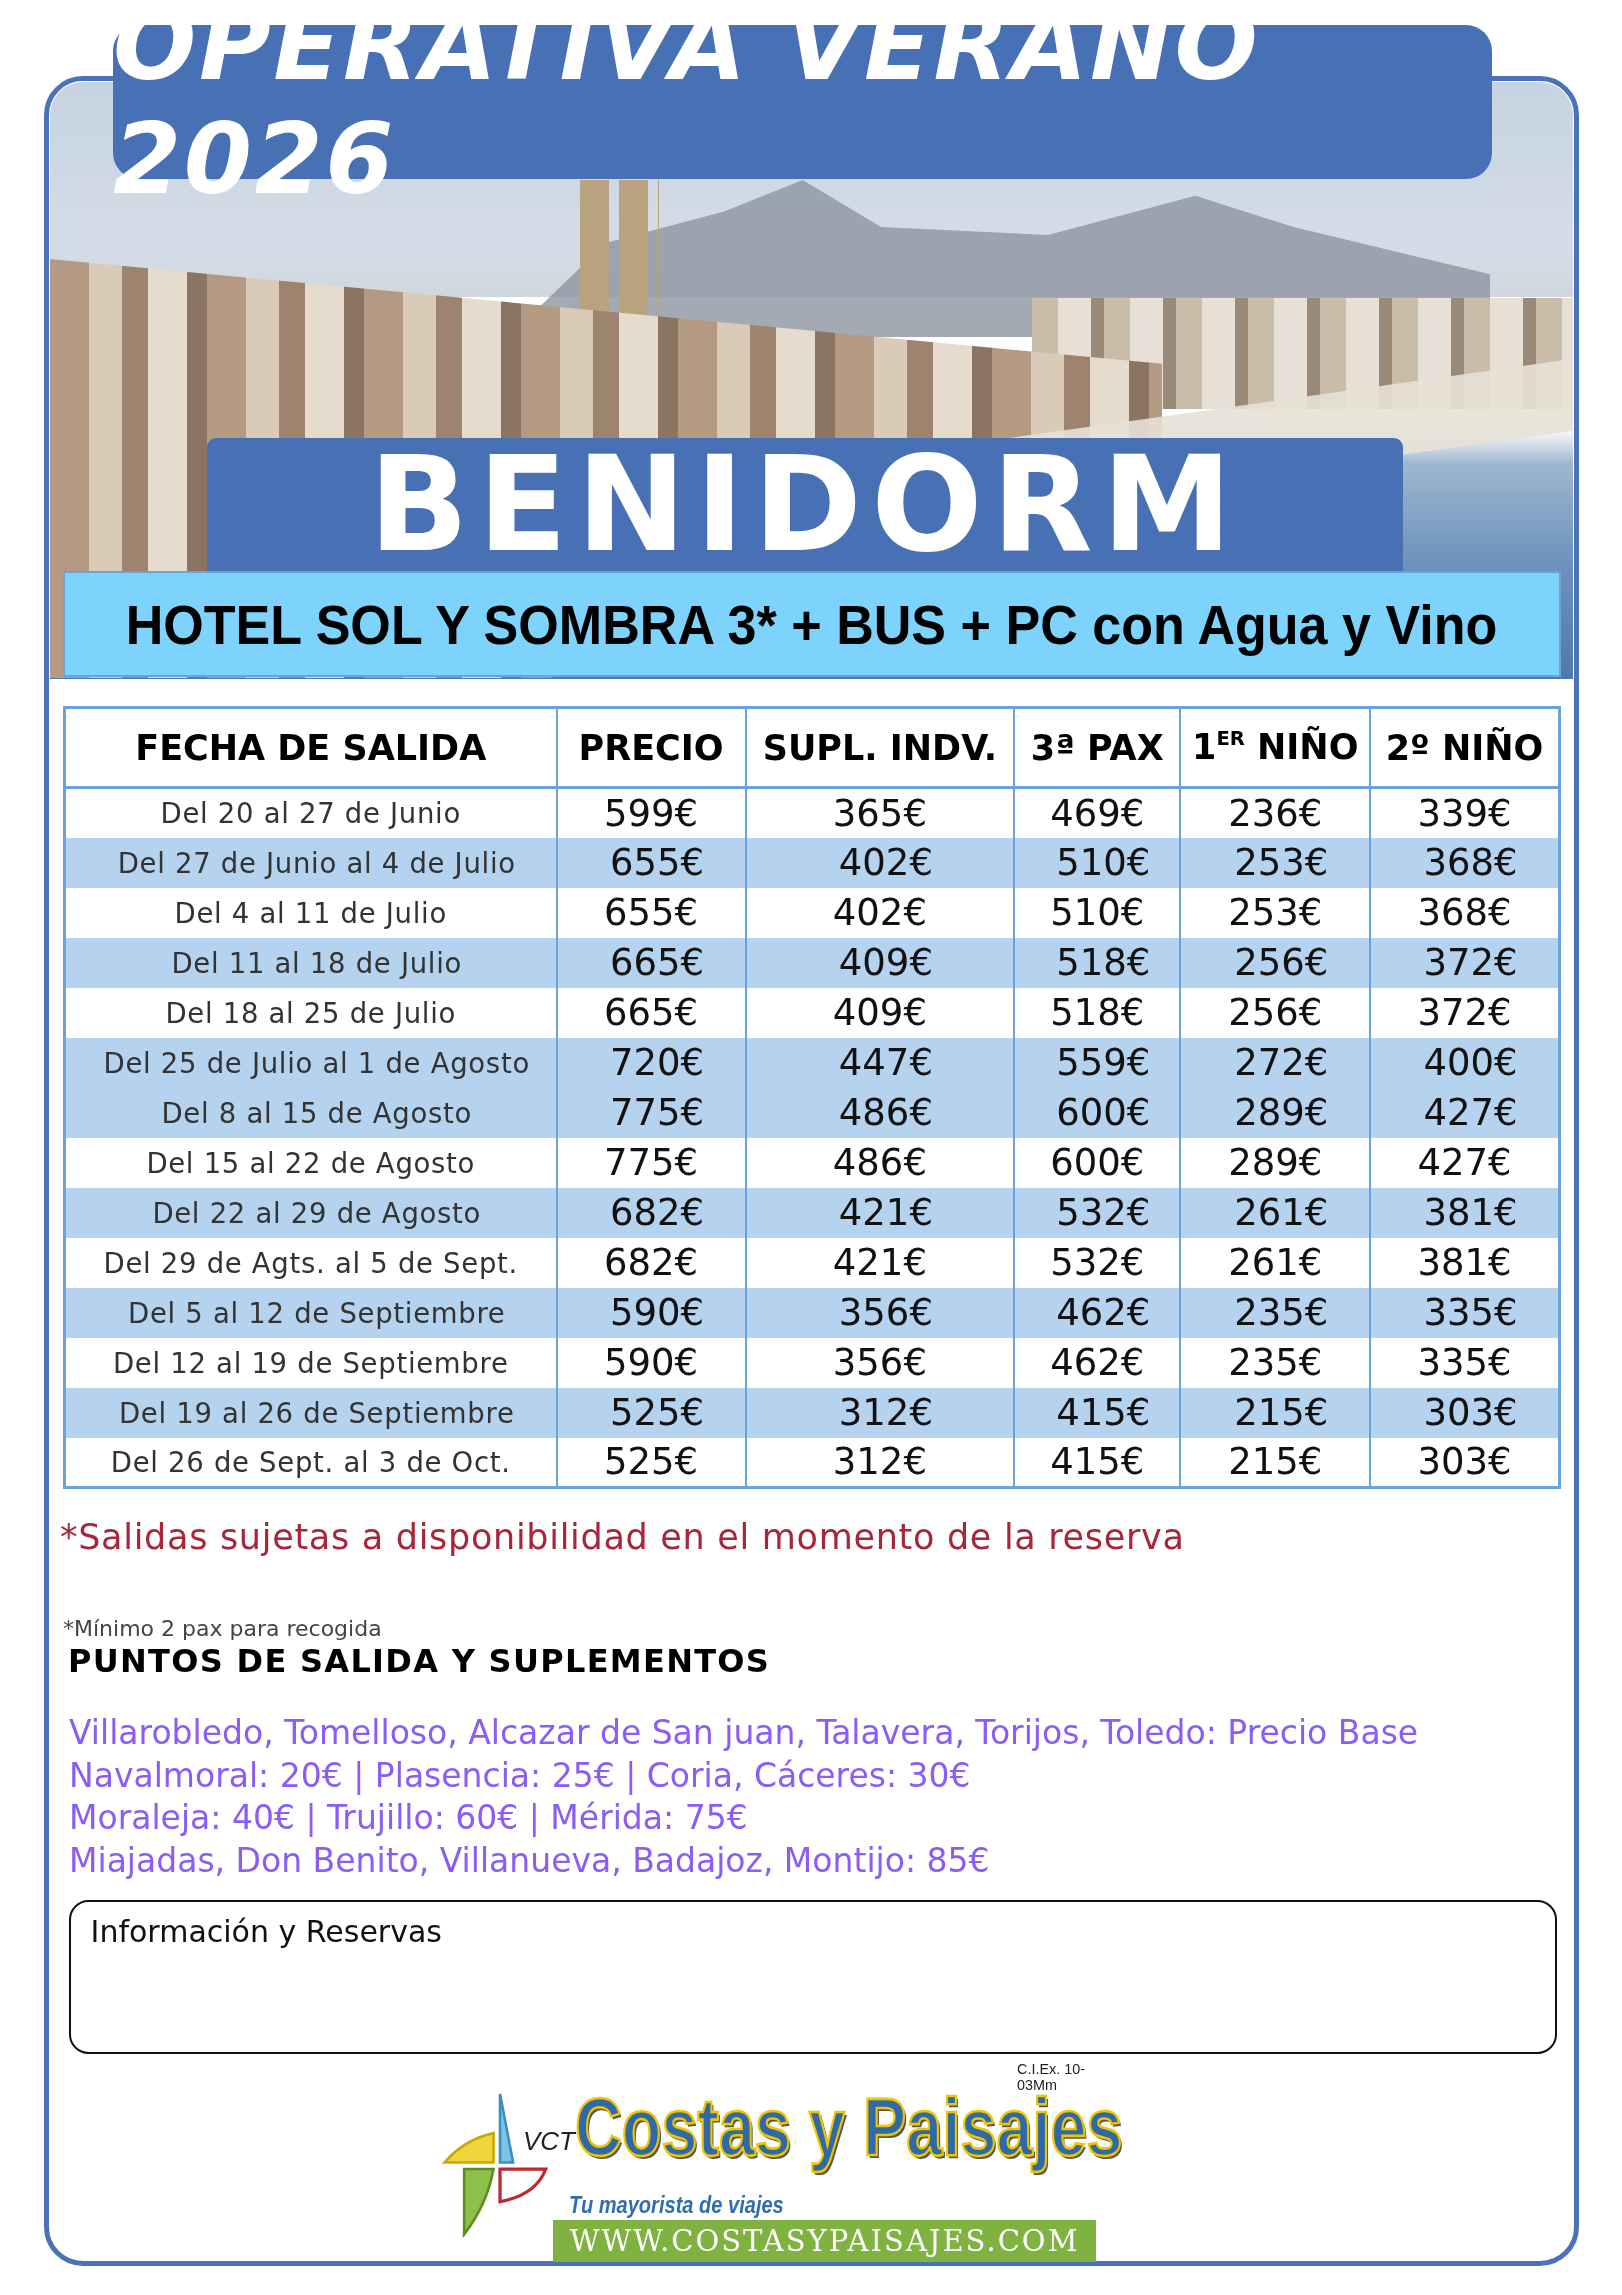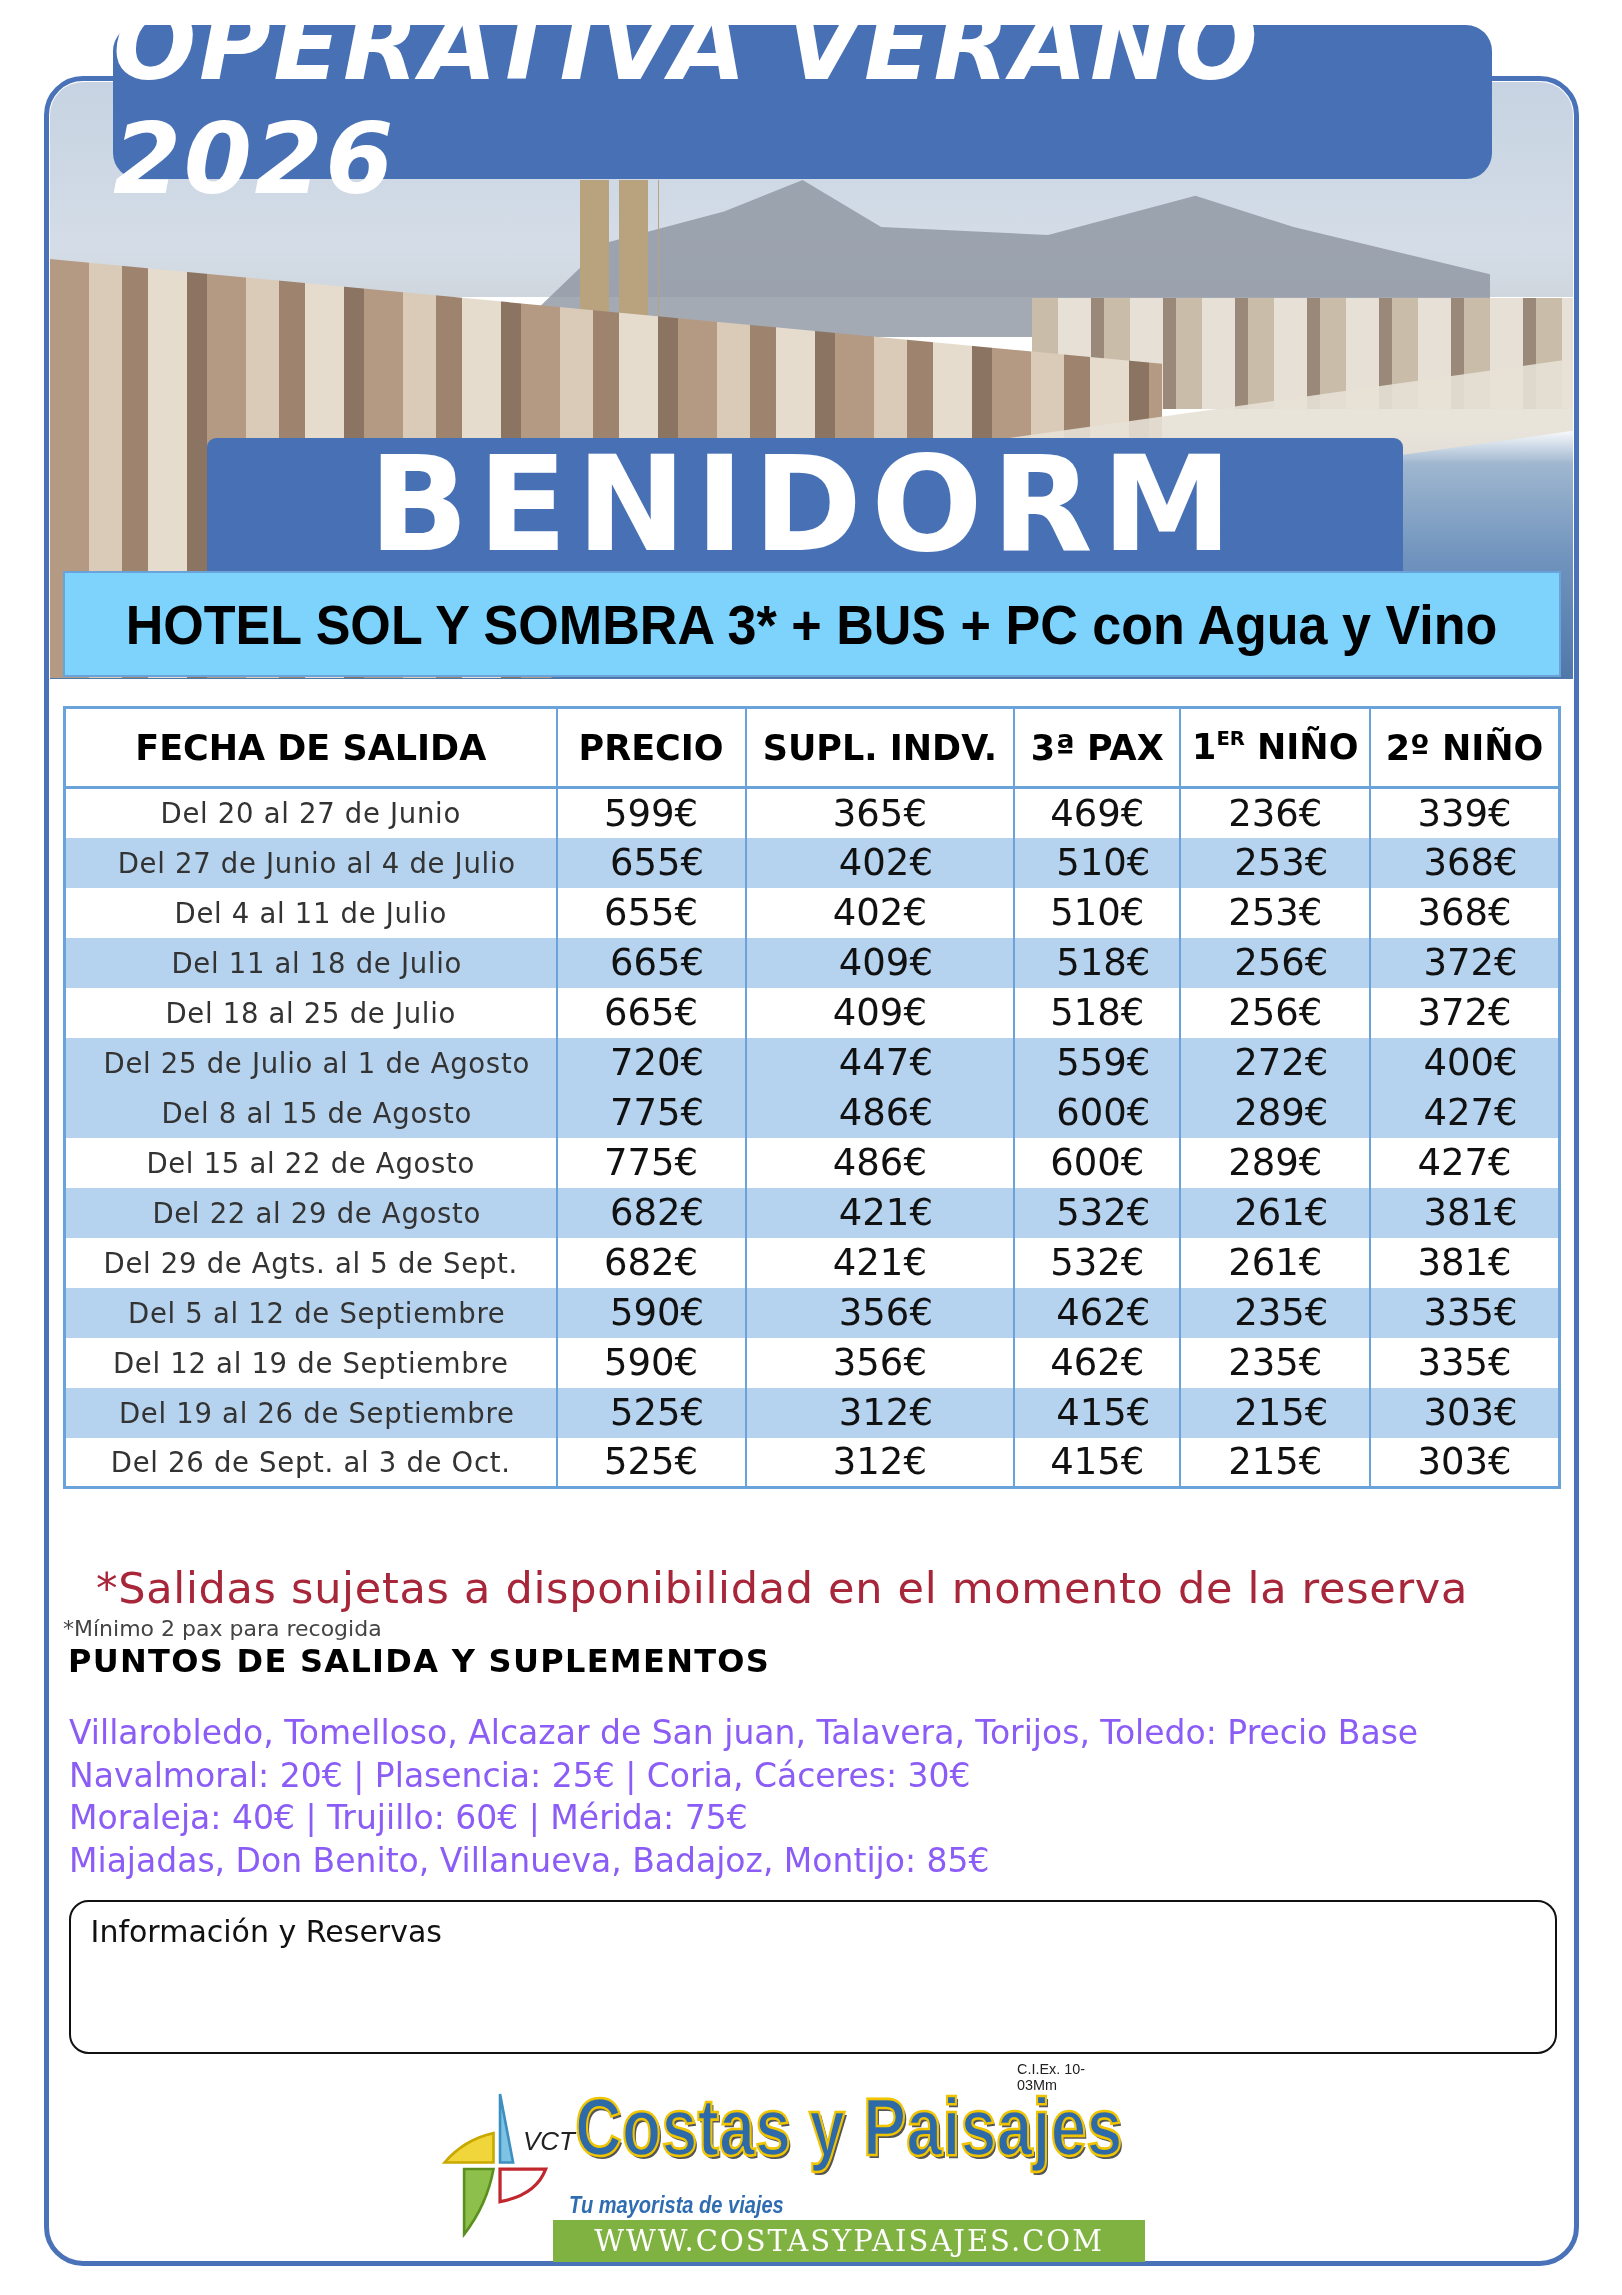--- a/index.html
+++ b/index.html
@@ -74,21 +74,21 @@
   table.prices th, table.prices td { border-left: 2.6px solid #6aa3d9; border-right: 2.6px solid #6aa3d9; text-align: center; }
   table.prices th {
     height: 80px; font-size: 35px; font-weight: bold; color: #000;
     border-bottom: 3.9px solid #6aa3d9; white-space: nowrap; text-align: center;
   }
   table.prices th sup { font-size: 19.6px; vertical-align: 14.4px; }
   table.prices td { height: 50px; font-size: 37px; color: #111; }
   table.prices td.date { font-size: 27.5px; color: #333; white-space: nowrap; letter-spacing: 0.7px; text-align: center; }
   table.prices tr.alt td { background: #b5d3ee; padding-left: 12px; }
 
-  .note-red { position: absolute; left: 60px; top: 1563px; font-size: 43px; color: #a8263a; letter-spacing: 0.7px; margin-left: 36px; }
+  .note-red { position: absolute; left: 60px; top: 1517px; font-size: 35px; color: #a8263a; letter-spacing: 0.7px; }
   .note-min { position: absolute; left: 63px; top: 1616px; font-size: 22px; color: #444; }
   .section-title { position: absolute; left: 68px; top: 1642px; font-size: 32px; font-weight: bold; color: #000; letter-spacing: 1.3px; }
   .line { position: absolute; left: 69px; font-size: 33px; color: #8b5cf6; white-space: nowrap; }
 
   .info-box {
     position: absolute; left: 69px; top: 1900px; width: 1488px; height: 154px;
     border: 2.6px solid #111; border-radius: 19.6px; background: #fff;
   }
   .info-label { position: absolute; left: 19.6px; top: 11.8px; font-size: 30px; color: #111; }
 
@@ -96,21 +96,21 @@
   .logo-mark { position: absolute; left: 0; top: 26px; width: 111px; height: 151px; }
   .vct { position: absolute; left: 85px; top: 65px; font-size: 26px; font-style: italic; color: #222; font-family: "Liberation Sans", sans-serif; }
   .brand {
     position: absolute; left: 137px; top: 19.6px; font-family: "Liberation Sans", sans-serif; font-weight: bold;
     font-size: 81px; color: #2e6aa8; transform: scaleX(.8); transform-origin: left;
     -webkit-text-stroke: 2.6px #f1c400; text-shadow: 2.6px 3.3px 0 #555; white-space: nowrap;
   }
   .tagline { position: absolute; left: 131px; top: 131px; font-family: "Liberation Sans", sans-serif; font-weight: bold; font-style: italic; font-size: 23.6px; color: #2f6db0; transform: scaleX(.85); transform-origin: left; }
   .cie { position: absolute; left: 579px; top: 0px; font-size: 14.4px; color: #222; font-family: "Liberation Sans", sans-serif; }
   .web {
-    position: absolute; left: 553px; top: 2220px; width: 592px; height: 42px;
+    position: absolute; left: 553px; top: 2220px; width: 543px; height: 42px;
     background: #7fb241; color: #fff; display: flex; align-items: center; justify-content: center;
     font-family: "DejaVu Serif", serif; font-size: 29px; letter-spacing: 2px;
   }
 </style>
 </head>
 <body>
 
 <div class="frame"></div>
 
 <div class="photo">

